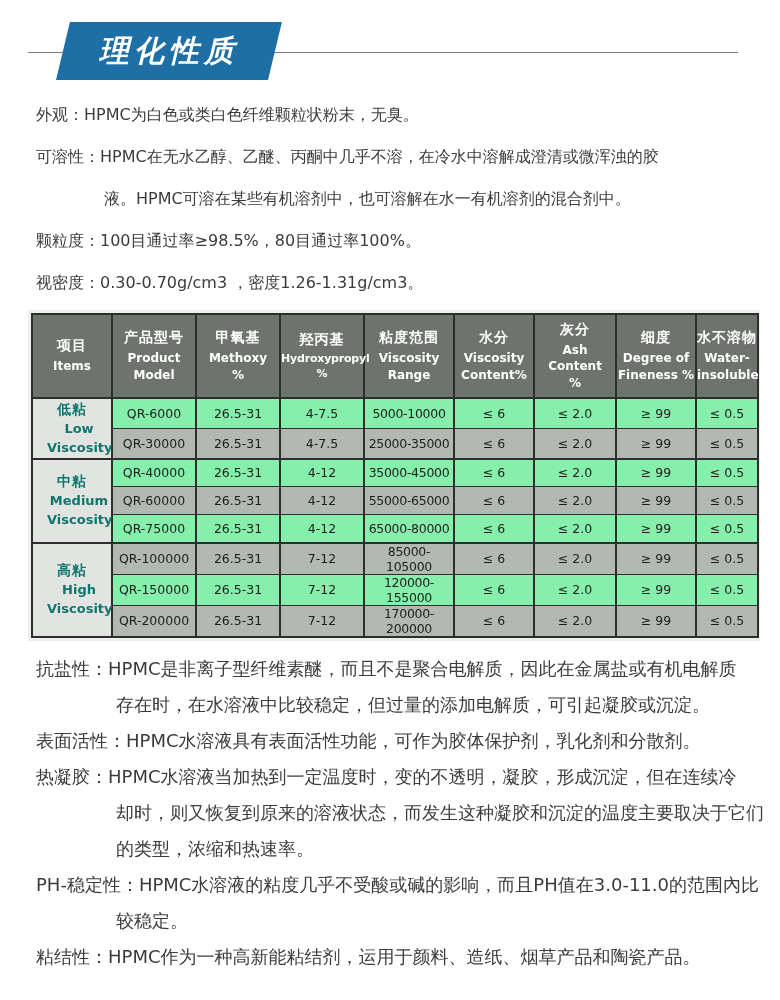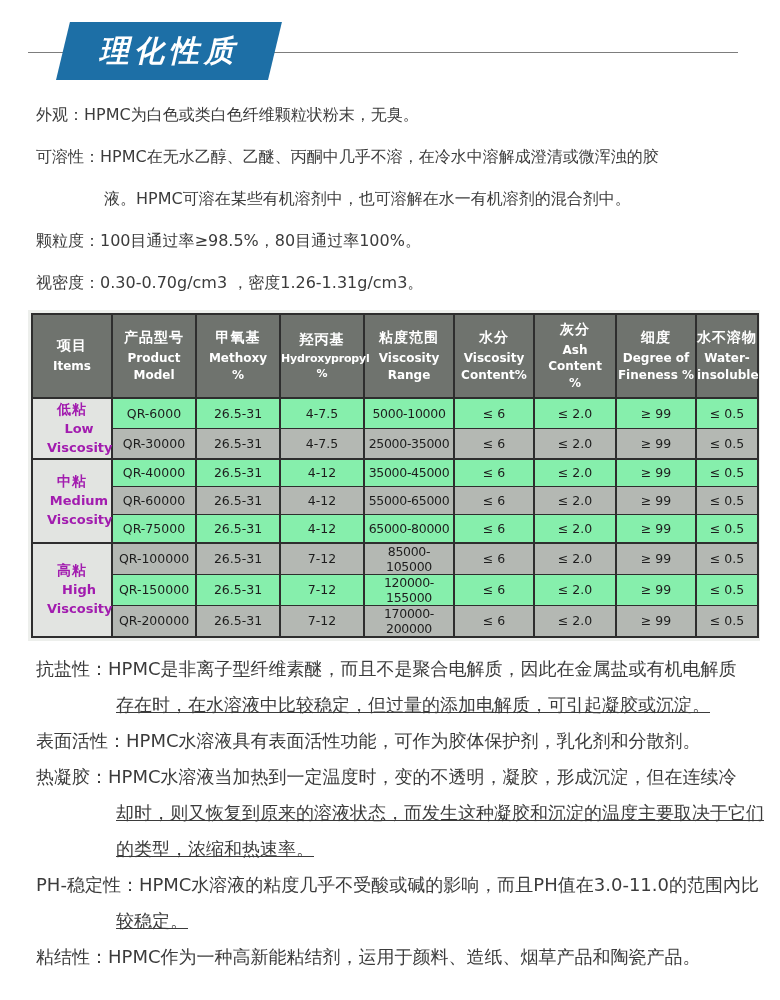--- a/index.html
+++ b/index.html
@@ -29,21 +29,21 @@
     color: #ffffff; font-size: 30px; font-weight: bold; letter-spacing: 5px;
     padding-left: 5px; white-space: nowrap;
   }
 
   
   .content { padding: 0 26px 0 36px; }
   .line { white-space: nowrap; }
   .p-top .line { font-size: 16px; line-height: 42px; letter-spacing: 0px; }
   .p-bot .line { font-size: 18px; line-height: 36px; letter-spacing: 0px; }
   .cont-68 { padding-left: 68px; }
-  .cont-80 { padding-left: 80px; text-decoration: underline; }
+  .cont-80 { padding-left: 80px; }
   .p-first { margin-top: 4px; }
 
   
   .table-wrap {
     margin: 6px 0 10px -8px;
     padding: 3px;
     background: #edefec;
     width: 732px;
   }
   table.spec-table {
@@ -63,21 +63,21 @@
   .spec-table tbody td { height: 28px; font-size: 12.5px; color: #1d1d1d; }
   .spec-table tbody tr td { border-top-width: 1px; border-bottom-width: 1px; }
   .spec-table tbody tr.group-start td,
   .spec-table tbody tr.group-start th { border-top-width: 2px; }
   .spec-table tbody tr:last-child td,
   .spec-table tbody tr:last-child th { border-bottom-width: 2px; }
 
   tr.light td { background: #86efac; }
   tr.gray  td { background: #b4b8b3; }
 
-  .group-cell { background: #e2e4e1; color: #a21caf; }
+  .group-cell { background: #e2e4e1; color: #0f766e; }
   .g-zh { font-weight: bold; font-size: 14px; letter-spacing: 1px; line-height: 1.5; }
   .g-en { font-size: 13px; line-height: 1.45; margin-left: 14px; }
 
   .visc { font-size: 11px; letter-spacing: -0.3px; }
 </style>
 </head>
 <body>
 
 <div class="page">
 

